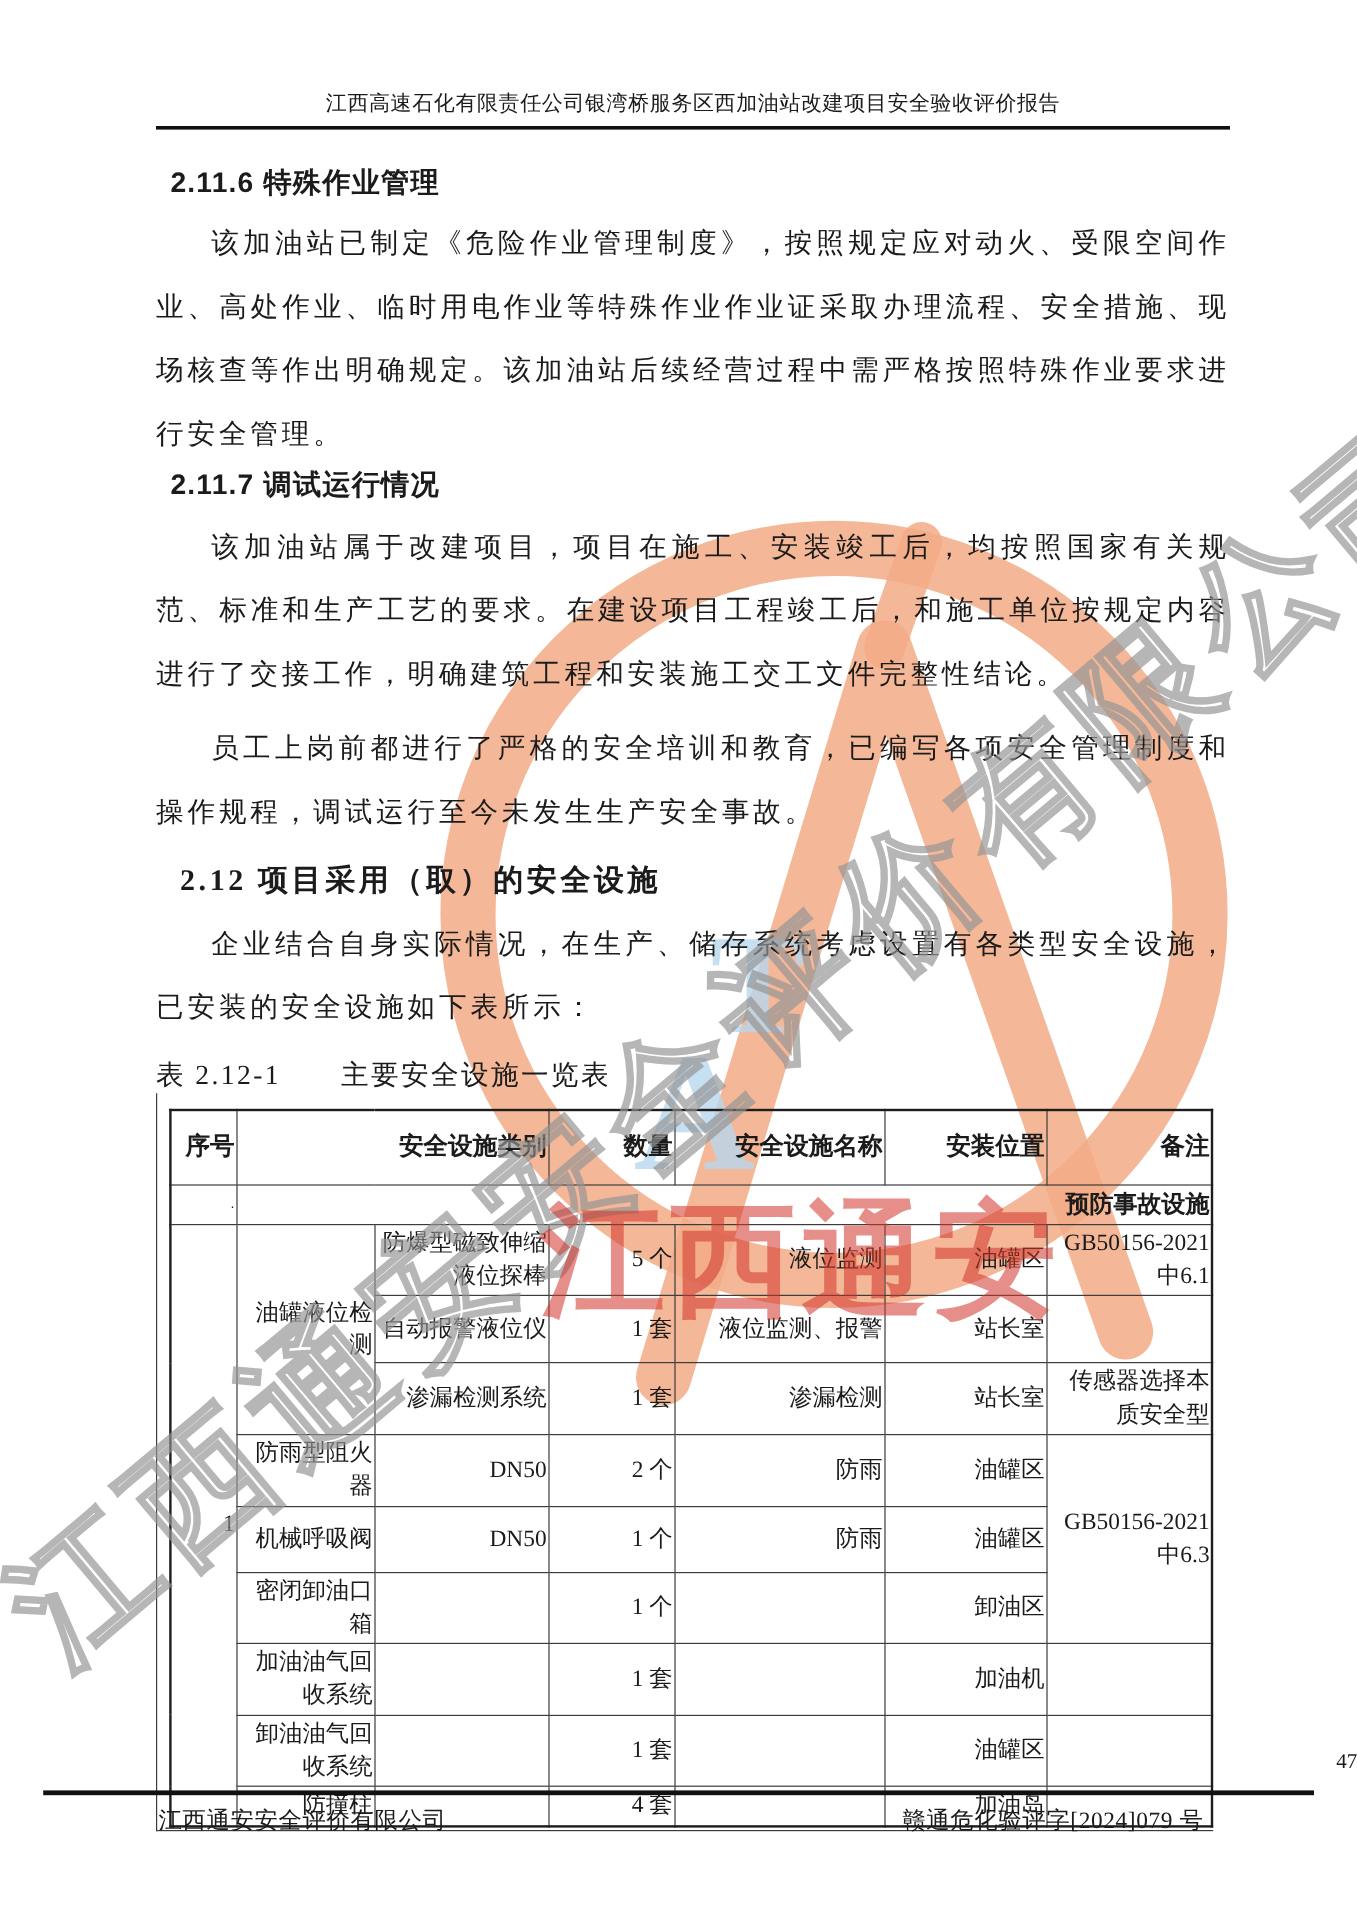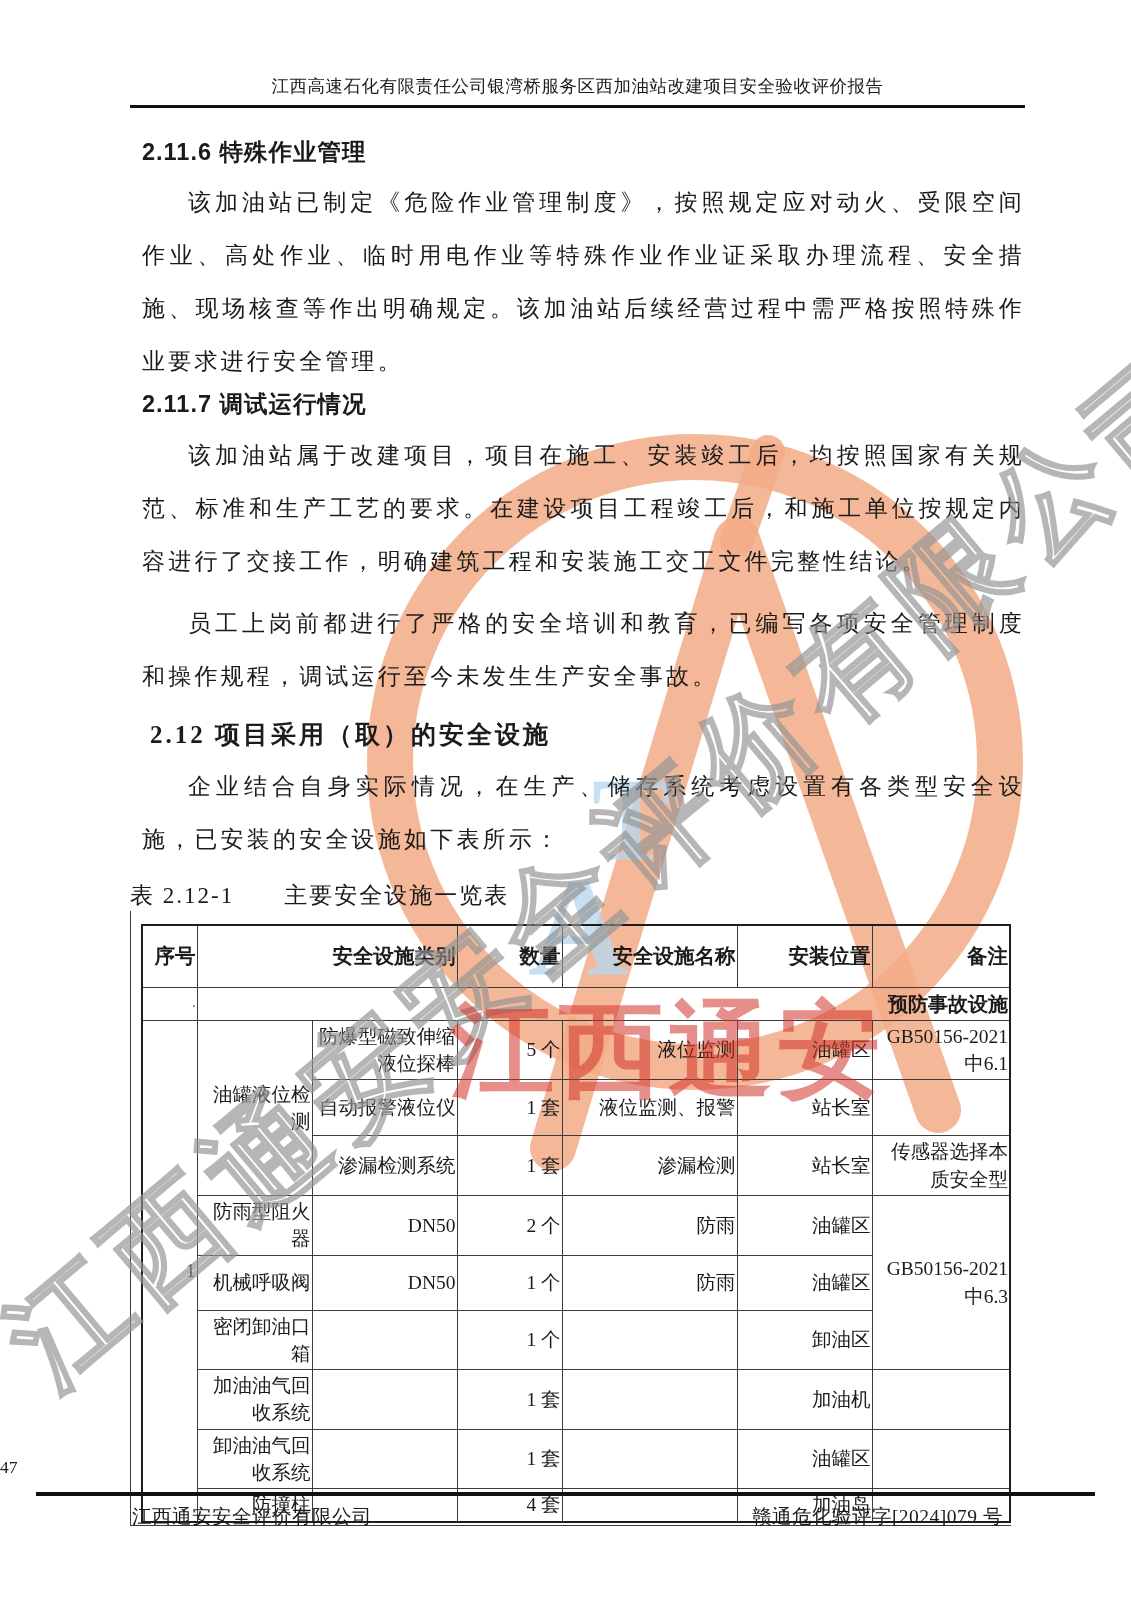--- a/index.html
+++ b/index.html
@@ -67,21 +67,21 @@
   .h2-gap{margin-top:2px;}
   .h-kai{
     font-family:"Liberation Serif", serif;
     font-weight:bold;
     font-size:25px;
     letter-spacing:3px;
     margin:16px 0 0 20px;
     line-height:1.3;
   }
   p.body{
-    margin:9px 0 0 12px;
+    margin:9px 0 0 0;
     font-size:23px;
     line-height:53px;
     letter-spacing:3.2px;
     text-indent:2em;
     text-align:justify;
   }
   .tbl-caption{
     text-align:left;
     font-size:23px;
     letter-spacing:2px;
@@ -118,21 +118,21 @@
   }
   .tbl-wrap{
     display:inline-block;
     border-left:1px solid #3c3c3c;
     border-bottom:1px solid #3c3c3c;
     padding:0 0 2px 2px;
   }
   
   .pagenum{
     position:absolute;left:0;right:0;top:1457px;
-    text-align:left;font-size:17.5px;z-index:1;
+    text-align:right;font-size:17.5px;z-index:1;
   }
   .footer{position:absolute;left:36px;right:36px;top:1492px;z-index:1;}
   .footer-rule{border-top:4px solid #111;}
   .footer-row{
     display:flex;justify-content:space-between;
     padding:7px 92px 0 96px;
     font-size:19.5px;letter-spacing:.5px;
   }
 </style>
 </head>

